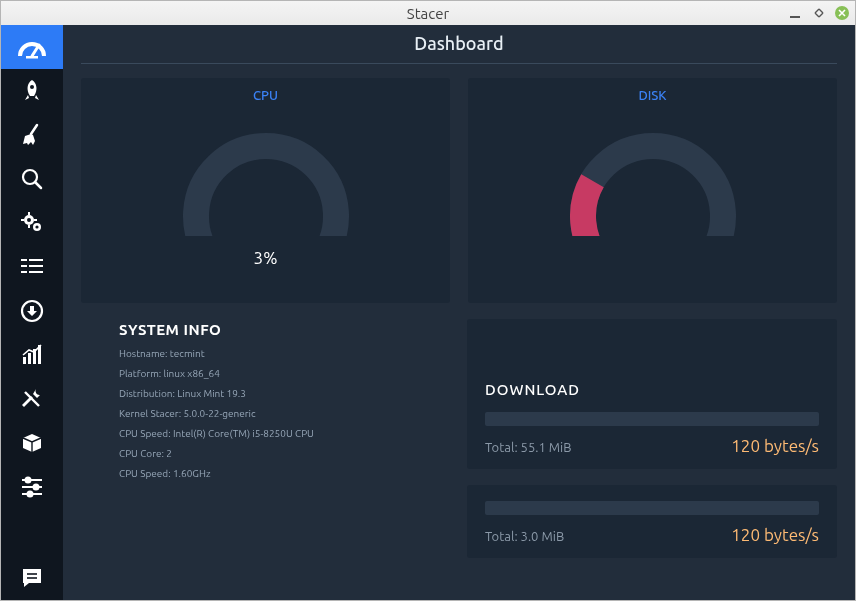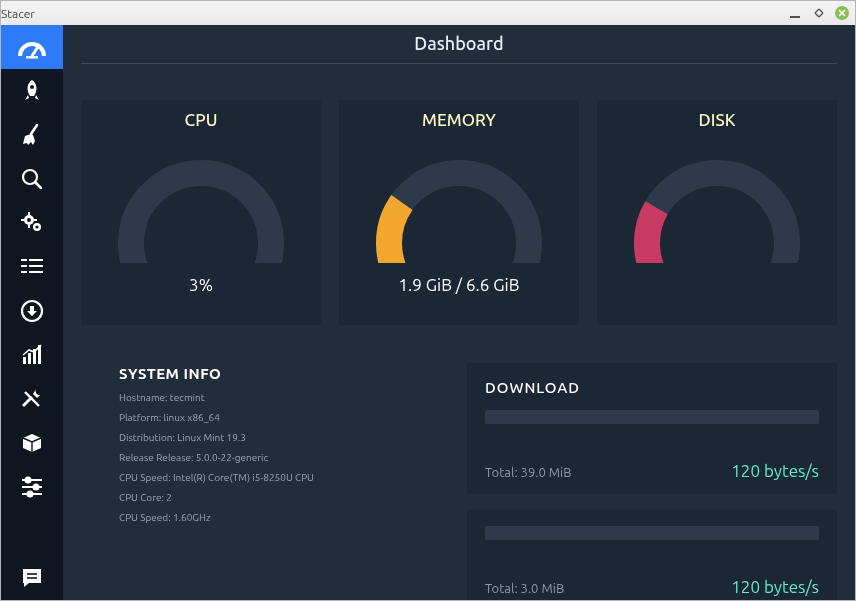--- a/index.html
+++ b/index.html
@@ -18,21 +18,22 @@
   }
 
   
   .titlebar {
     height: 24px;
     background: linear-gradient(#f4f4f4,#eaeaea);
     border-bottom: 1px solid #cfcfcf;
     position: relative;
     display: flex;
     align-items: center;
-    font-size: 12px;
+    justify-content: center;
+    font-size: 15px;
     color: #444;
   }
   .title-left {
     position: absolute;
     left: 8px;
     top: 0;
     height: 24px;
     display: flex;
     align-items: center;
   }
@@ -87,21 +88,20 @@
   }
   .side-item.active { background:#2d7bf6; }
   .side-spacer { flex:1; }
 
   .content {
     flex:1;
     display:flex;
     flex-direction:column;
     padding: 0 18px 12px 18px;
     overflow:hidden;
-    gap:22px;
   }
   .page-title {
     text-align:center;
     font-size:18px;
     font-weight:500;
     color:#e9f0f6;
     padding:8px 0 10px;
     border-bottom:1px solid #3a4a5c;
     margin-bottom:14px;
   }
@@ -114,21 +114,21 @@
     flex:1;
     background:#1b2735;
     border-radius:3px;
     padding:10px 8px 12px 8px;
     display:flex;flex-direction:column;align-items:center;
     box-sizing:border-box;
     height:225px;
     position:relative;
   }
   .gauge-title {
-    font-size:17px;color:#fef9c3;font-weight:500;margin-bottom:4px;
+    font-size:13px;color:#3b82f6;font-weight:500;margin-bottom:4px;
   }
   .gauge-svg { width:200px;height:130px; }
   .gauge-value {
     margin-top:12px;font-size:17px;color:#fff;
   }
 
   .lower {
     display:flex;
     gap:18px;
     margin-top:16px;
@@ -158,30 +158,31 @@
     display:flex;flex-direction:column;gap:16px;
   }
   .net-card {
     background:#1b2735;
     border-radius:3px;
     padding:16px 18px 14px 18px;
   }
   .net-title {
     font-size:15px;letter-spacing:1px;color:#fff;font-weight:500;
     margin-bottom:14px;
+    margin-top:46px;
   }
   .net-bar {
     height:14px;background:#2c3a4b;border-radius:2px;
     margin-bottom:10px;
   }
   .net-footer {
     display:flex;justify-content:space-between;align-items:baseline;
   }
   .net-total { color:#8b99a8;font-size:13px; }
-  .net-rate { color:#5eead4;font-size:17px;margin-top:27px; }
+  .net-rate { color:#fdba74;font-size:17px; }
 
   svg { display:block; }
 </style>
 </head>
 <body>
 <div id="frame">
 
 <div class="titlebar">
   <div class="title-left">
     <a></a>
@@ -324,28 +325,20 @@
 
       <div class="gauge-card">
         <div class="gauge-title">CPU</div>
         <svg class="gauge-svg" viewBox="0 0 200 130">
               <path d="M 46.37688898167154 154.99513267805776 A 70 70 0 1 1 153.62311101832847 154.99513267805776" stroke="#2c3a4b" stroke-width="26" fill="none" stroke-linecap="butt"></path>
               <path d="M 46.37688898167154 154.99513267805776 A 70 70 0 0 1 40.76647837107052 147.3013393249511" stroke="#93c93f" stroke-width="26" fill="none" stroke-linecap="butt"></path>
             </svg>
         <div class="gauge-value">3%</div>
       </div>
 
-      <div class="gauge-card">
-        <div class="gauge-title">MEMORY</div>
-        <svg class="gauge-svg" viewBox="0 0 200 130">
-              <path d="M 46.37688898167154 154.99513267805776 A 70 70 0 1 1 153.62311101832847 154.99513267805776" stroke="#2c3a4b" stroke-width="26" fill="none" stroke-linecap="butt"></path>
-              <path d="M 46.37688898167154 154.99513267805776 A 70 70 0 0 1 42.941054299001216 69.45031793601247" stroke="#f3a72e" stroke-width="26" fill="none" stroke-linecap="butt"></path>
-            </svg>
-        <div class="gauge-value">1.9 GiB / 6.6 GiB</div>
-      </div>
 
       <div class="gauge-card">
         <div class="gauge-title">DISK</div>
         <svg class="gauge-svg" viewBox="0 0 200 130">
               <path d="M 46.37688898167154 154.99513267805776 A 70 70 0 1 1 153.62311101832847 154.99513267805776" stroke="#2c3a4b" stroke-width="26" fill="none" stroke-linecap="butt"></path>
               <path d="M 46.37688898167154 154.99513267805776 A 70 70 0 0 1 39.50076386324067 74.78860373588353" stroke="#c73a63" stroke-width="26" fill="none" stroke-linecap="butt"></path>
             </svg>
       </div>
 
     </div>
@@ -359,21 +352,21 @@
         </div>
         <div class="row">
           <span>Platform:</span>
           <span>linux x86_64</span>
         </div>
         <div class="row">
           <span>Distribution:</span>
           <span>Linux Mint 19.3</span>
         </div>
         <div class="row">
-          <span>Release Release:</span>
+          <span>Kernel Stacer:</span>
           <span>5.0.0-22-generic</span>
         </div>
         <div class="row">
           <span>CPU Speed:</span>
           <span>Intel(R) Core(TM) i5-8250U CPU</span>
         </div>
         <div class="row">
           <span>CPU Core:</span>
           <span>2</span>
         </div>
@@ -383,21 +376,21 @@
         </div>
       </div>
 
       <div class="netcol">
         <div class="net-card">
           <div class="net-title">DOWNLOAD</div>
           <div class="net-bar"></div>
           <div class="net-footer">
             <div class="net-total">
               <span>Total:</span>
-              <span>39.0 MiB</span>
+              <span>55.1 MiB</span>
             </div>
             <div class="net-rate">120 bytes/s</div>
           </div>
         </div>
 
         <div class="net-card">
           <div class="net-bar"></div>
           <div class="net-footer">
             <div class="net-total">
               <span>Total:</span>

